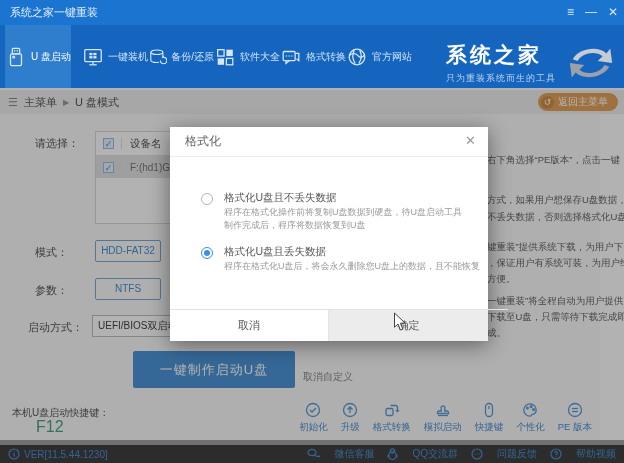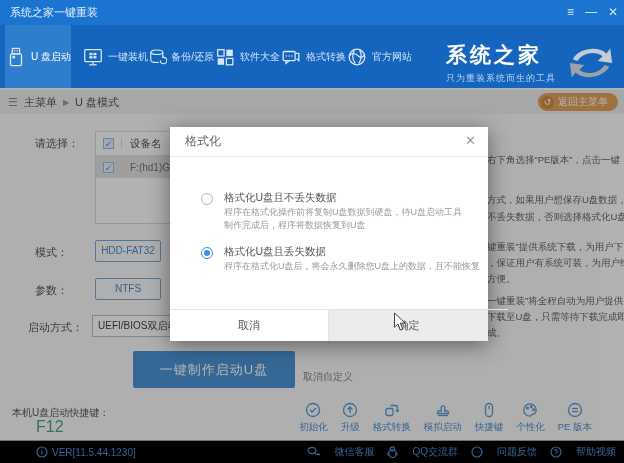--- a/index.html
+++ b/index.html
@@ -52,21 +52,21 @@
 
   
   .hotkey-label { position:absolute; left:12px; top:292px; font-size:10px; color:#555; }
   .hotkey-value { position:absolute; left:36px; top:304px; font-size:16px; color:#4ca385; }
   .tools { position:absolute; right:8px; top:288px; display:flex; gap:13px; }
   .tool { display:flex; flex-direction:column; align-items:center; gap:3px; cursor:pointer; }
   .tool svg { stroke:#5b9bd5; fill:none; stroke-width:1.3; }
   .tool-label { font-size:9.5px; color:#4a90d2; white-space:nowrap; }
 
   
-  .statusbar { position:absolute; left:0; top:440px; width:624px; height:23px; background:#000000; border-top:1px solid #a3a3a3; display:flex; align-items:center;padding-left:28px; }
+  .statusbar { position:absolute; left:0; top:440px; width:624px; height:23px; background:#404040; border-top:5px solid #a3a3a3; display:flex; align-items:center; }
   .version { display:flex; align-items:center; gap:4px; margin-left:8px; font-size:10px; color:#4a90d2; }
   .status-links { position:absolute; right:8px; display:flex; gap:13px; }
   .status-link { display:flex; align-items:center; gap:14px; font-size:10px; color:#4a90d2; cursor:pointer; white-space:nowrap; }
   .status-link svg, .version svg { stroke:#4a90d2; fill:none; stroke-width:1.2; }
 
   
   .overlay { position:absolute; left:0; top:88px; width:624px; height:375px; background:rgba(0,0,0,0.30); z-index:10; }
   .dialog { position:absolute; left:170px; top:127px; width:318px; height:214px; background:#fff; z-index:20; box-shadow:0 4px 20px rgba(0,0,0,0.45); }
   .dlg-header { height:30px; border-bottom:1px solid #ececec; display:flex; align-items:center; }
   .dlg-title { margin-left:15px; font-size:12px; color:#666; }

